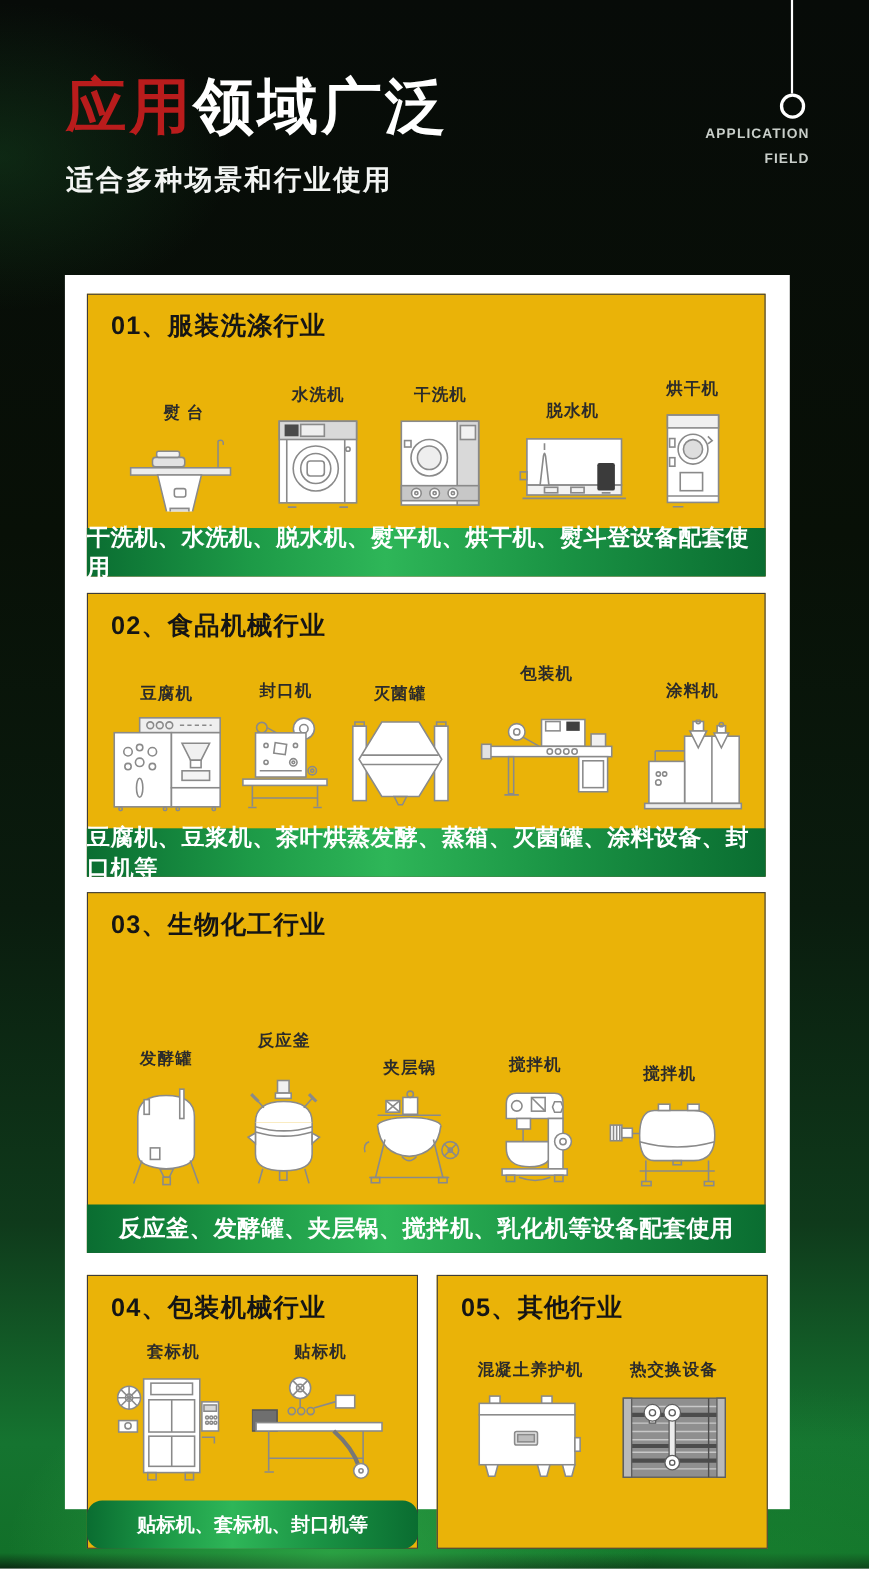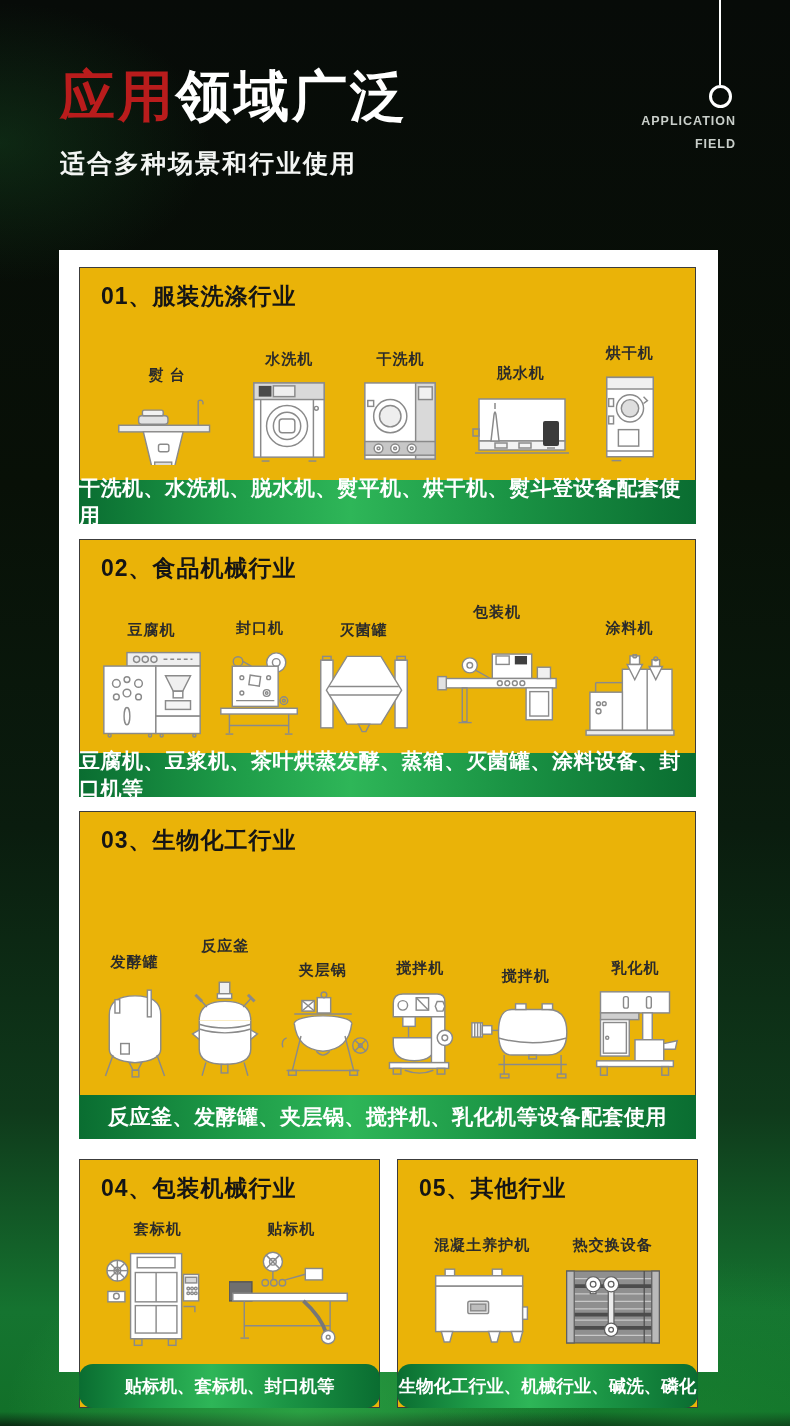--- a/index.html
+++ b/index.html
@@ -346,38 +346,20 @@
             <line x1="8" y1="28" x2="8" y2="43"></line>
             <line x1="11" y1="28" x2="11" y2="43"></line>
           <rect x="13" y="31" width="10" height="9" fill="#fff"></rect>
           <line x1="23" y1="36" x2="30" y2="36"></line>
           <line x1="36" y1="62" x2="36" y2="82"></line>
           <line x1="96" y1="62" x2="96" y2="82"></line>
           <line x1="30" y1="72" x2="102" y2="72"></line>
           <rect x="32" y="82" width="9" height="4"></rect>
             <rect x="92" y="82" width="9" height="4"></rect>
           <rect x="62" y="62" width="8" height="4"></rect>
-        </svg>
-      </figure>
-      <figure class="cell" style="margin:0">
-        <figcaption class="m-label">乳化机</figcaption>
-        <svg width="92" height="92" viewBox="0 0 96 96" stroke="#8a8a8a" fill="none" stroke-width="1.5">
-          <rect x="12" y="4" width="72" height="22" fill="#fff"></rect>
-          <rect x="36" y="9" width="5" height="12" rx="2"></rect>
-          <rect x="60" y="9" width="5" height="12" rx="2"></rect>
-          <rect x="12" y="26" width="40" height="7" fill="#cfcfcf"></rect>
-          <rect x="12" y="33" width="30" height="38" fill="#fff"></rect>
-          <rect x="15" y="36" width="24" height="32"></rect>
-          <circle cx="19" cy="52" r="1.6"></circle>
-          <rect x="56" y="26" width="10" height="28" fill="#fff"></rect>
-          <rect x="48" y="54" width="30" height="22" fill="#fff"></rect>
-          <polygon points="78,58 92,55 90,64 78,64" fill="#fff"></polygon>
-          <rect x="8" y="76" width="80" height="6" fill="#fff"></rect>
-          <rect x="12" y="82" width="7" height="9"></rect>
-            <rect x="76" y="82" width="7" height="9"></rect>
         </svg>
       </figure>
     </div>
     <div class="banner">反应釜、发酵罐、夹层锅、搅拌机、乳化机等设备配套使用</div>
   </section>
 
   <div class="bottom-row">
 
     <section class="card half">
       <h2 class="card-title">04、包装机械行业</h2>
@@ -483,17 +465,16 @@
             <rect x="31" y="14" width="6" height="16" fill="#ececec"></rect>
             <circle cx="34" cy="20" r="8" fill="#fff"></circle>
               <circle cx="34" cy="20" r="3"></circle>
             <circle cx="53" cy="20" r="8" fill="#fff"></circle>
               <circle cx="53" cy="20" r="3"></circle>
             <circle cx="53" cy="68" r="7" fill="#fff"></circle>
               <circle cx="53" cy="68" r="2.5"></circle>
           </svg>
         </figure>
       </div>
-      <div class="banner small">生物化工行业、机械行业、碱洗、磷化</div>
     </section>
   </div>
 
 </div>
 
 </body></html>

